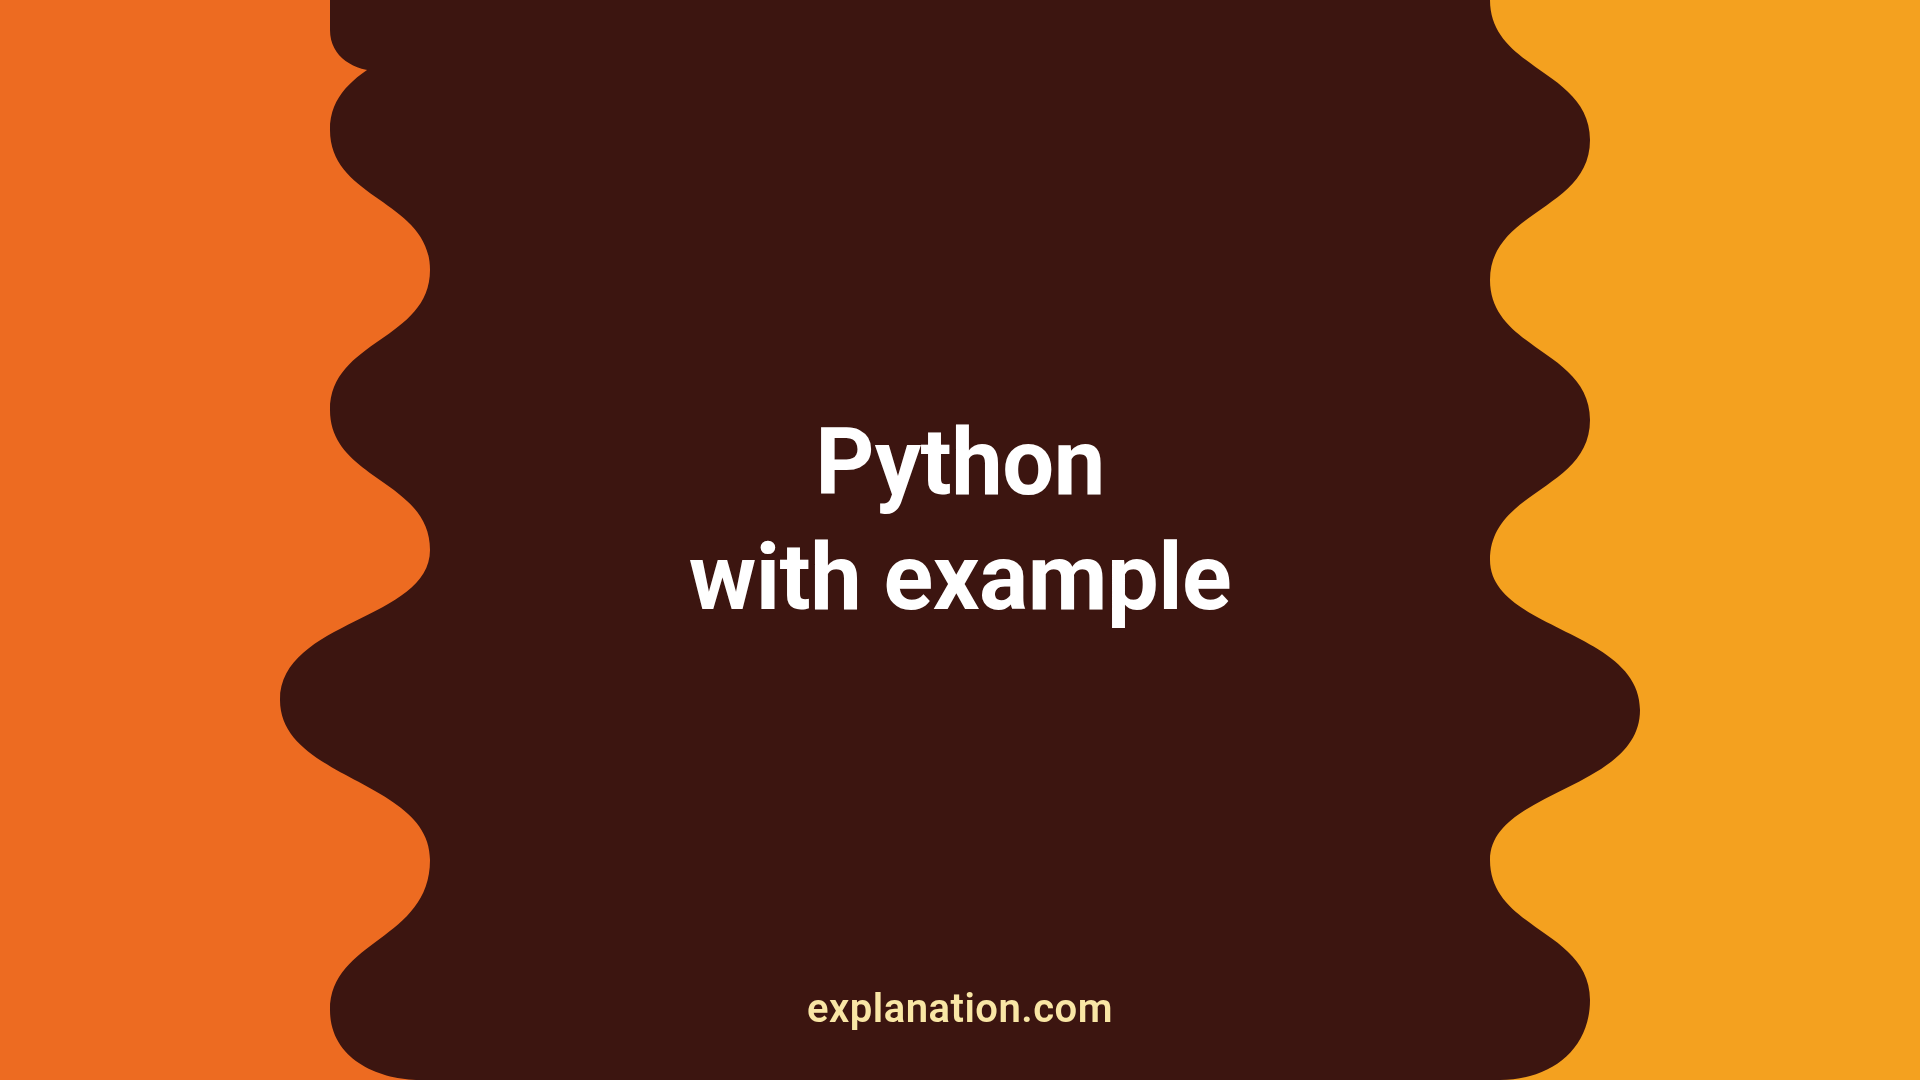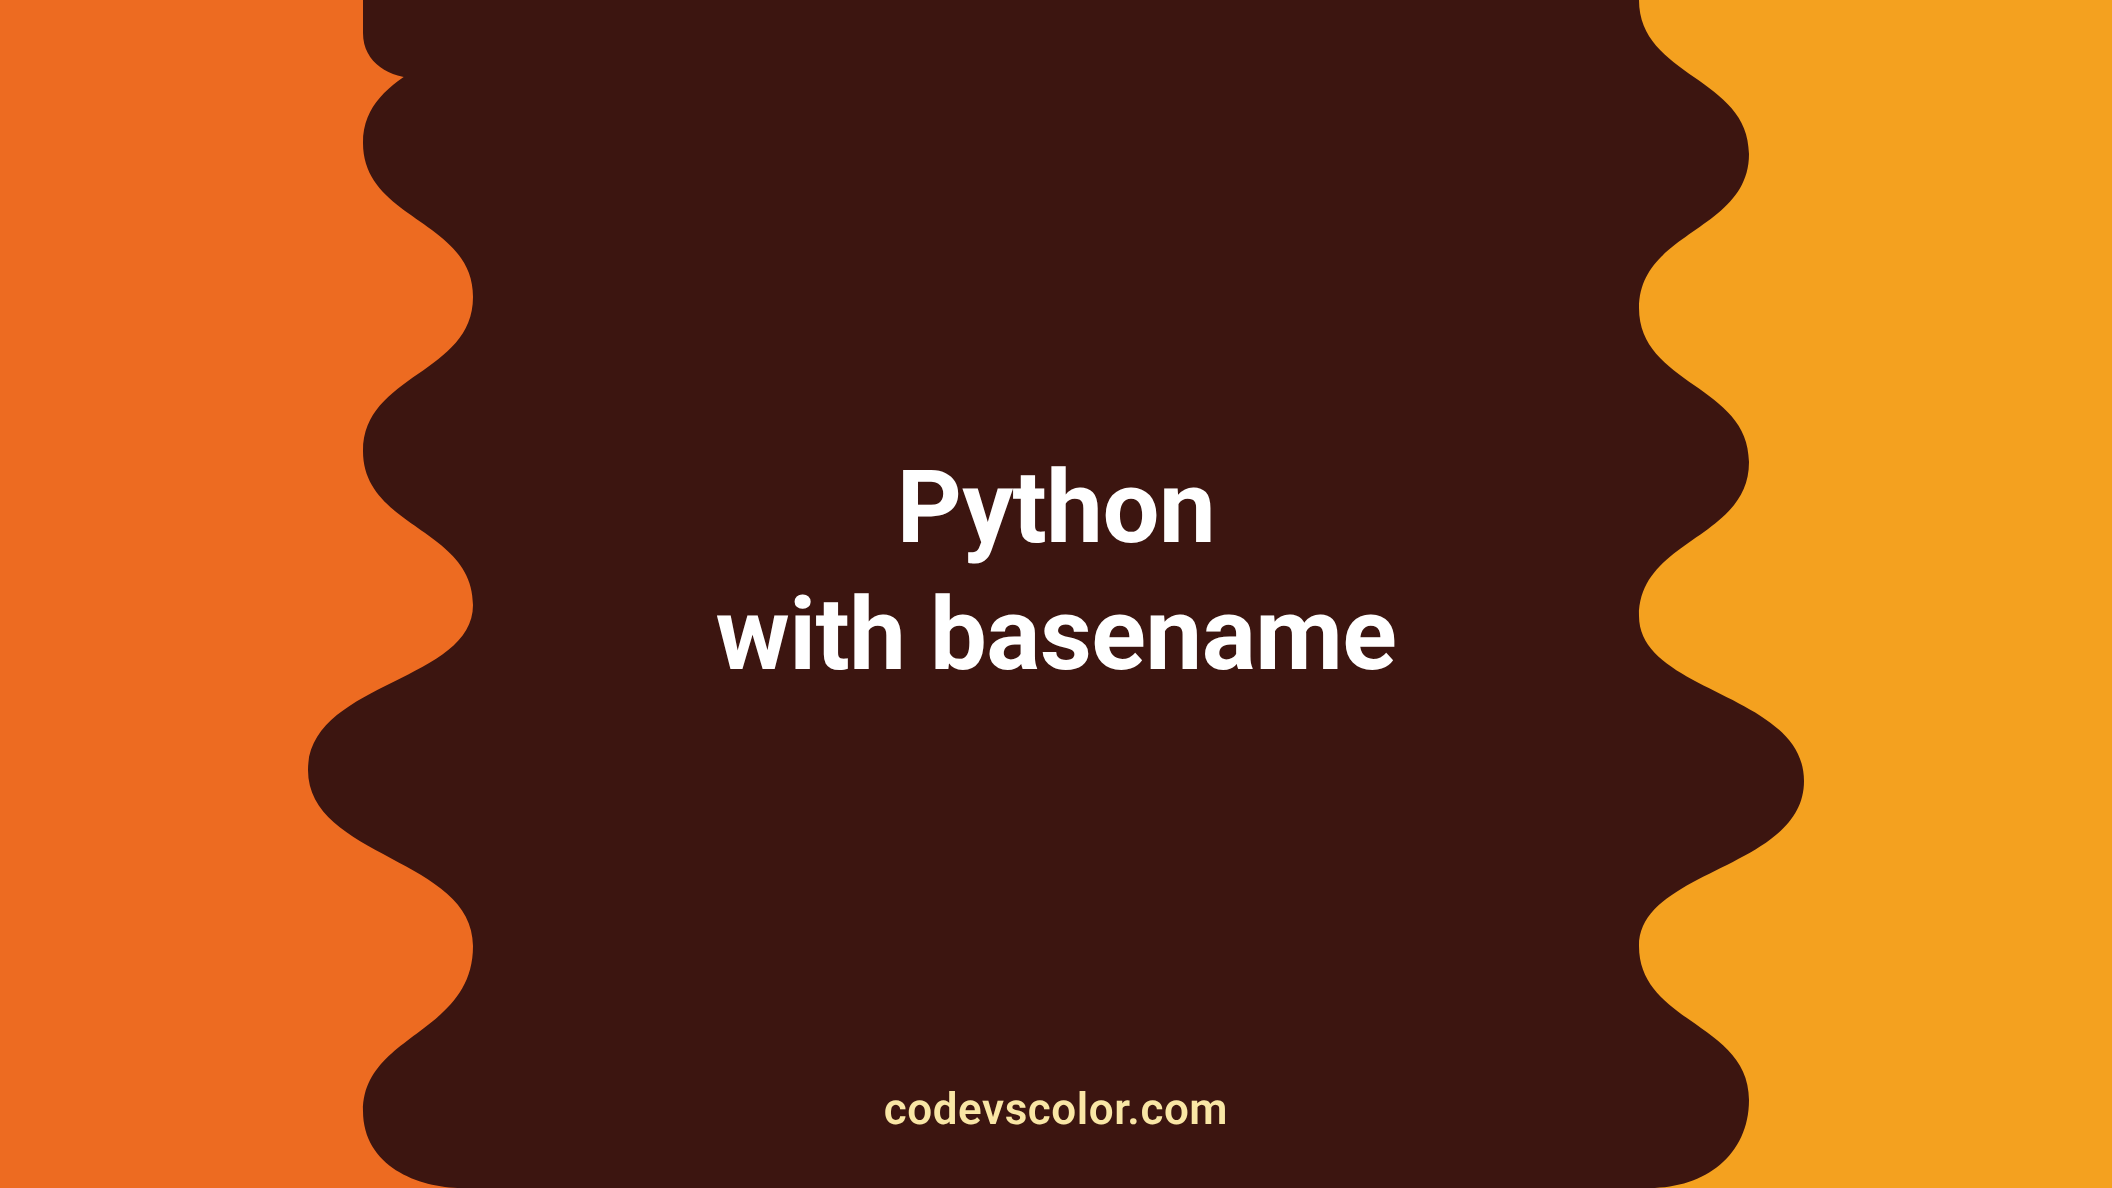--- a/index.html
+++ b/index.html
@@ -92,17 +92,17 @@
       C 1590 350, 1490 350, 1490 280
       C 1490 210, 1590 210, 1590 140
       C 1590 70, 1490 70, 1490 0
       Z
     " fill="#3C1510"></path>
   </svg>
 
   <div class="content">
     <div class="title" style="color: rgb(255, 255, 255);">
       <div>Python</div>
-      <div>with basename</div>
+      <div>with example</div>
     </div>
-    <div class="watermark" style="color: rgb(249, 230, 165);">codevscolor.com</div>
+    <div class="watermark" style="color: rgb(249, 230, 165);">explanation.com</div>
   </div>
 </div>
 
 </body></html>

